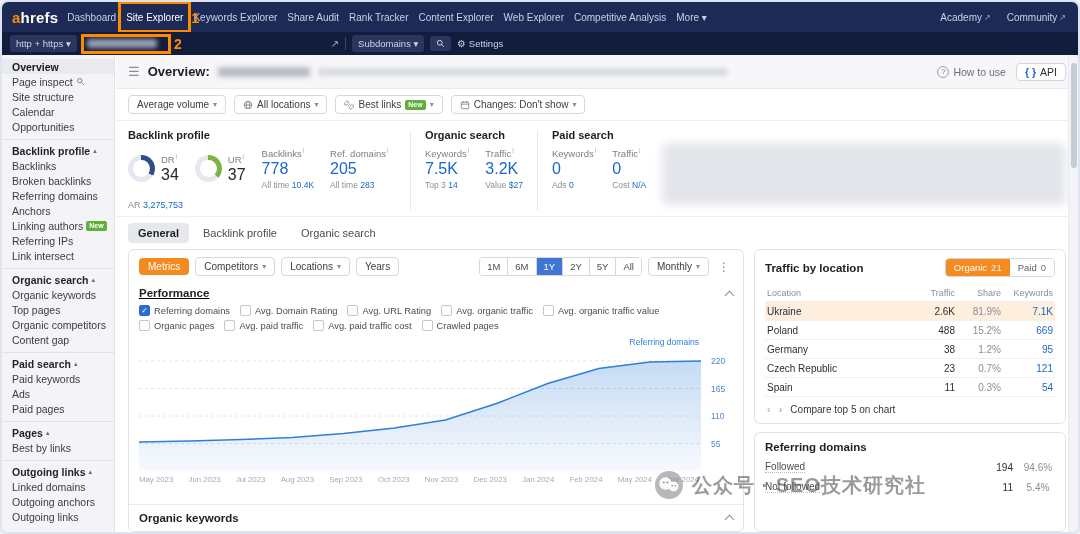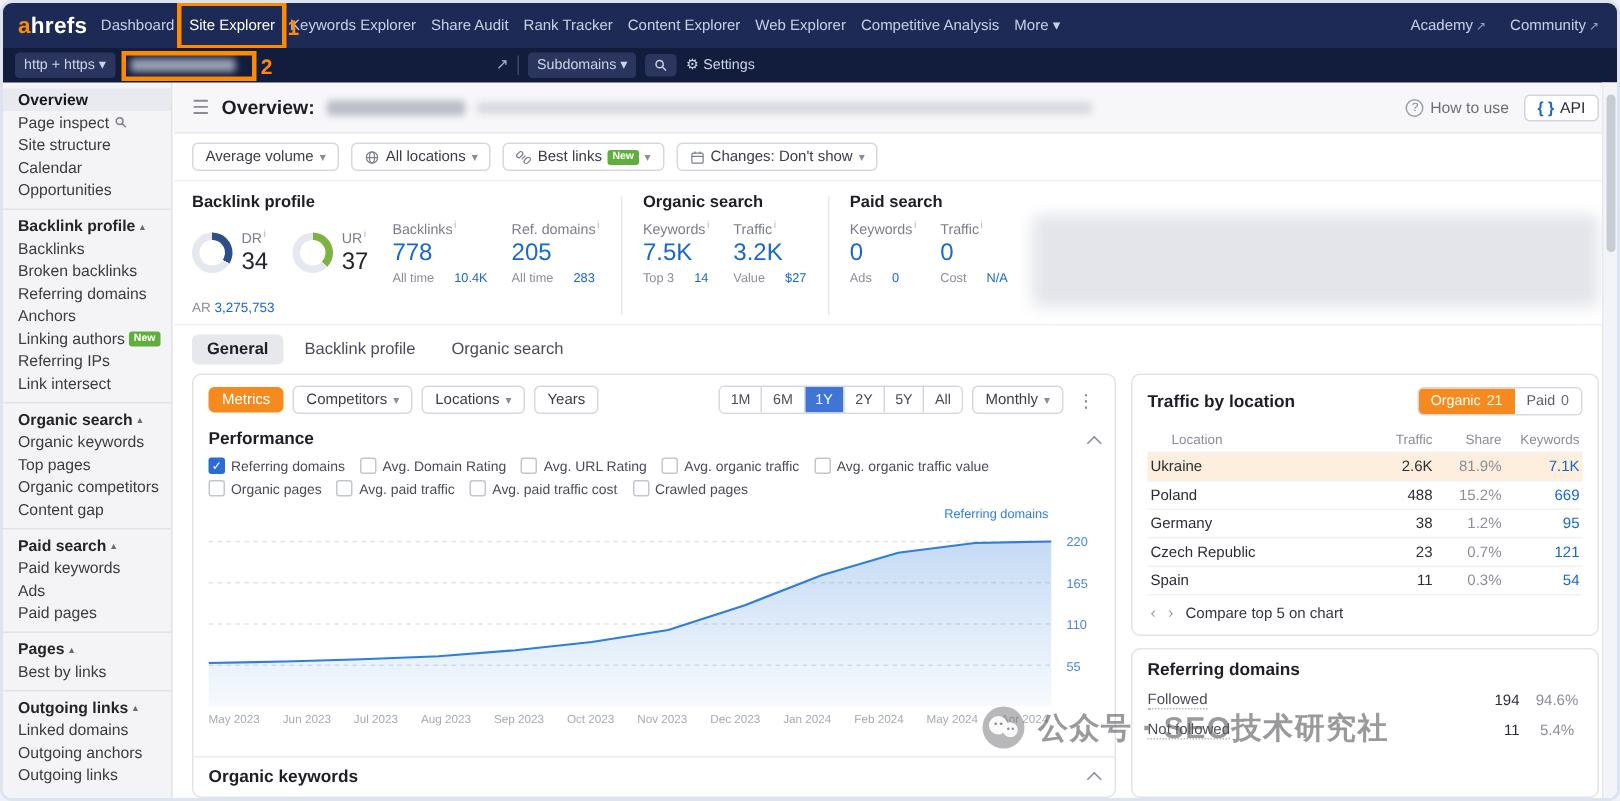--- a/index.html
+++ b/index.html
@@ -67,21 +67,21 @@
   .gauge-block { display:flex; align-items:center; gap:6px; }
   .donut { width:27px; height:27px; border-radius:50%; background:conic-gradient(var(--c) var(--p,34%), #e5e8ef 0); position:relative; flex:none; }
   .donut i { position:absolute; inset:5px; background:#fff; border-radius:50%; }
   .gcol { display:flex; flex-direction:column; }
   .mlabel { font-size:9.5px; color:#7b7e87; white-space:nowrap; }
   .info { font-size:7px; color:#b4b7bf; margin-left:1px; }
   .mval { font-size:16px; line-height:19px; color:#24262c; }
   .mval.blue { color:#1868c9; }
   .mcol { display:flex; flex-direction:column; }
   .msub { font-size:8.5px; color:#8b8e97; margin-top:2px; white-space:nowrap; }
-  .msub b { color:#1868c9; font-weight:normal;margin-left:11px; }
+  .msub b { color:#1868c9; font-weight:normal; }
   .ar-line { position:absolute; left:0; bottom:0; font-size:9px; color:#8b8e97; }
   .ar-line b { color:#1868c9; font-weight:normal; }
   .mdiv { width:1px; background:#e8e8ec; margin:2px 14px 0; }
   .blur-panel { flex:1; margin-left:16px; margin-top:14px; height:62px; background:#e3e5ea; border-radius:6px; filter:blur(5px); }
 
   
   .tabs-row { height:32px; display:flex; align-items:center; gap:4px; padding:0 12px; }
   .tab { font-size:11px; color:#4a4d55; padding:4px 10px; border-radius:4px; cursor:pointer; }
   .tab.active { background:#e7e8ec; color:#1c1e24; font-weight:bold; }
 
@@ -90,21 +90,21 @@
   .card { background:#fff; border:1px solid #e2e3e8; border-radius:6px; }
   .chart-card { width:616px; flex:none; display:flex; flex-direction:column; overflow:hidden; }
   .controls { display:flex; align-items:center; gap:6px; padding:7px 10px; }
   .btn-orange { background:#f58a1f; color:#fff; font-size:10px; border-radius:4px; padding:3px 9px; cursor:pointer; }
   .btn-lite { display:flex; align-items:center; gap:4px; background:#fff; border:1px solid #d6d8dd; border-radius:4px; padding:3px 8px; font-size:10px; color:#3a3d44; cursor:pointer; white-space:nowrap; }
   .ranges { display:flex; margin-left:auto; border:1px solid #d6d8dd; border-radius:4px; overflow:hidden; }
   .range-btn { font-size:9.5px; color:#4a4d55; padding:3px 7px; border-right:1px solid #d6d8dd; cursor:pointer; background:#fff; }
   .range-btn:last-child { border-right:none; }
   .range-btn.active { background:#3f76d6; color:#fff; }
   .kebab { color:#7c8089; font-size:12px; padding:0 3px; cursor:pointer; }
-  .panel-head { display:flex; align-items:flex-end; padding:4px 10px 2px; }
+  .panel-head { display:flex; align-items:flex-end; padding:4px 10px 2px;text-decoration:underline; }
   .panel-title { font-size:11.5px; font-weight:bold; color:#1d1f25; }
   .chev-up { margin-left:auto; width:7px; height:7px; border-left:1.5px solid #8a8d96; border-top:1.5px solid #8a8d96; transform:rotate(45deg); margin-top:3px; cursor:pointer; }
   .cb-wrap { display:flex; flex-wrap:wrap; gap:4px 10px; padding:4px 10px; }
   .cb { display:flex; align-items:center; gap:4px; font-size:9.3px; color:#4a4d55; cursor:pointer; white-space:nowrap; }
   .cbbox { width:11px; height:11px; border:1px solid #c3c6cd; border-radius:2px; background:#fff; font-size:8px; color:#fff; display:flex; align-items:center; justify-content:center; flex:none; }
   .cbbox.on { background:#2b6cd4; border-color:#2b6cd4; }
   .legend-row { text-align:right; padding:2px 44px 0 0; font-size:8.5px; color:#2f7ed8; }
   .plot-wrap { position:relative; height:124px; margin:2px 0 0 10px; }
   .plot-svg { position:absolute; left:0; top:2px; }
   .ylabels { position:absolute; left:566px; top:2px; width:40px; height:120px; }
@@ -118,21 +118,21 @@
   .tc-head { display:flex; align-items:center; margin-bottom:8px; }
   .toggle { margin-left:auto; display:flex; border-radius:4px; overflow:hidden; border:1px solid #d6d8dd; }
   .tg-btn { font-size:9.5px; padding:3px 8px; cursor:pointer; display:flex; gap:4px; align-items:center; }
   .tg-btn.on { background:#f58a1f; color:#fff; border:none; }
   .tg-btn.off { background:#fff; color:#5a5d65; }
   .tg-count { opacity:.9; }
   .t-head,.t-row { display:flex; align-items:center; height:19px; font-size:10px; border-bottom:1px solid #f1f1f4; padding:0 2px; }
   .t-head { color:#8b8e97; font-size:9px; height:17px; }
   .t-row.hl { background:#fdeedd; }
   .c-loc { flex:1; color:#2b2e35; }
-  .t-head .c-loc { color:#8b8e97;margin-left:14px; }
+  .t-head .c-loc { color:#8b8e97; }
   .c-num { width:44px; text-align:right; color:#2b2e35; }
   .c-share { width:46px; text-align:right; color:#8b8e97; }
   .c-kw { width:52px; text-align:right; color:#1868c9; }
   .t-head span { color:#8b8e97 !important; }
   .tc-foot { display:flex; align-items:center; gap:8px; padding:6px 2px 4px; font-size:10px; color:#33363d; }
   .pg { color:#9a9da6; font-size:11px; cursor:pointer; }
   .refdom-card { flex:1; padding:8px 10px; overflow:hidden; }
   .rd-row { display:flex; align-items:center; height:20px; font-size:10px; }
   .rd-label { color:#4a4d55; border-bottom:1px dotted #b7bac2; cursor:help; }
   .rd-vals { margin-left:auto; display:flex; gap:8px; }

